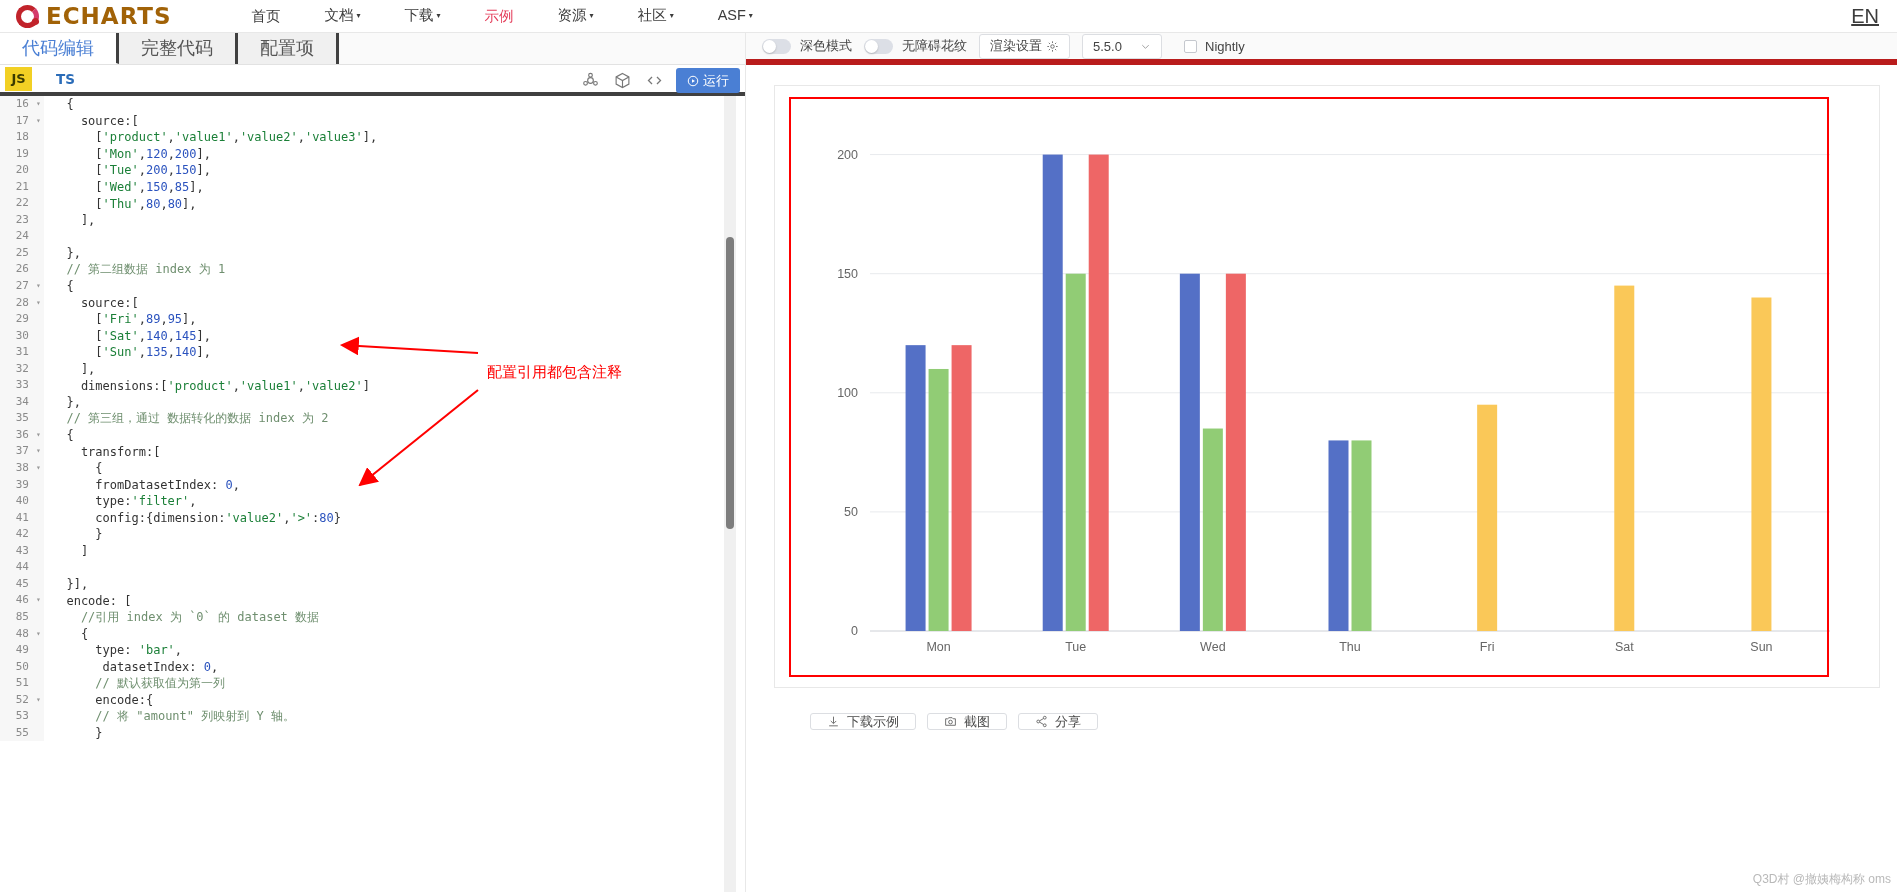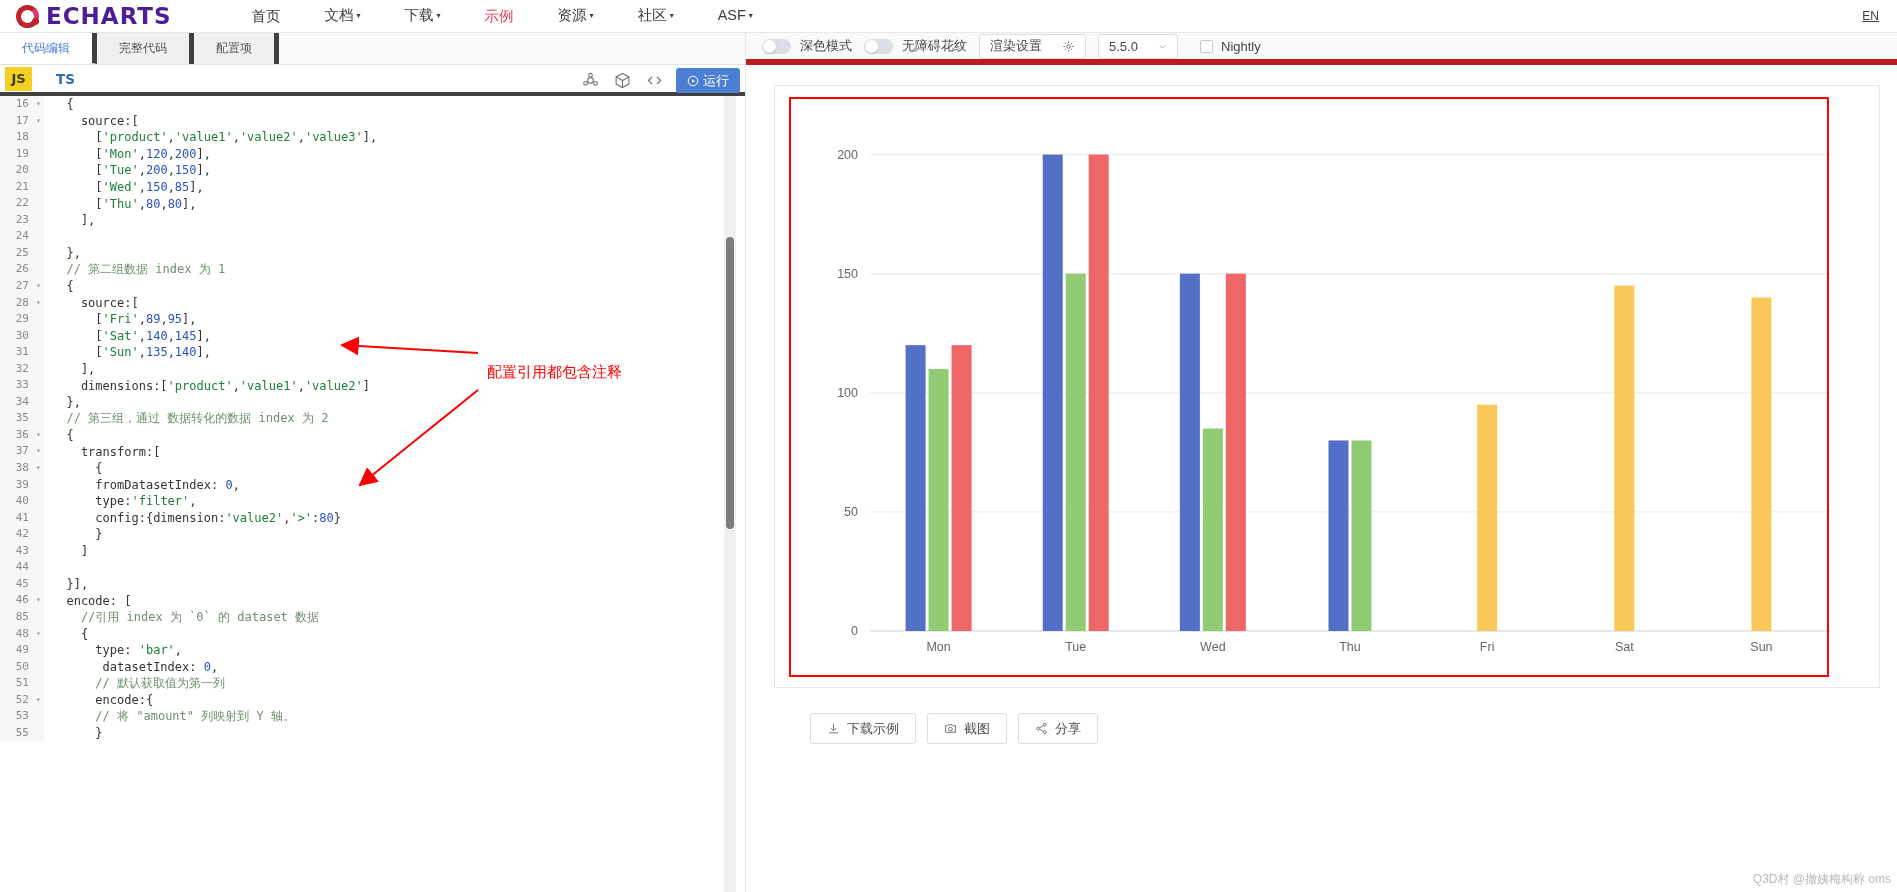--- a/index.html
+++ b/index.html
@@ -24,48 +24,48 @@
     border:5px solid #c1232b; border-right-color:#d53a6b;
     position:relative;
   }
   .logo-mark:after{
     content:""; position:absolute; width:7px; height:7px;
     background:#c1232b; border-radius:50% 50% 50% 0;
     right:-5px; bottom:-2px; transform:rotate(-20deg);
   }
   .logo-text {
     font-size:23px; font-weight:bold; letter-spacing:1px;
-    color:#4c1d95; margin-left:7px;
+    color:#a16207; margin-left:7px;
     font-family:"DejaVu Sans", sans-serif;
   }
   #main-nav { display:flex; align-items:center; margin-left:58px; height:100%; }
   .nav-item {
     font-size:14.5px; color:#3c3c3c; padding:0 22px;
     cursor:pointer; white-space:nowrap; line-height:33px;
   }
   .nav-item.active { color:#e43c59; }
   .caret { font-size:8px; margin-left:3px; position:relative; top:-2px; }
   #lang-btn {
     position:absolute; right:18px; top:0; line-height:33px;
-    font-size:12px; color:#3c3c3c; cursor:pointer;text-decoration:underline;
+    font-size:20px; color:#3c3c3c; cursor:pointer;text-decoration:underline;
   }
 
   
   #body-wrap { display:flex; height:859px; width:100%; }
   #left-pane { width:745px; position:relative; background:#fff; }
   #right-pane { width:1152px; position:relative; background:#fff;
                 border-left:1px solid #e8e8e8; }
 
   
   #tabbar { height:32px; display:flex; align-items:flex-end;
             border-bottom:1px solid #e2e2e2; background:#fafafa; }
   .tab {
-    font-size:12px; color:#555; padding:0 22px; height:31px;
+    font-size:18px; color:#555; padding:0 22px; height:31px;
     line-height:31px; cursor:pointer; background:#f0f0f0;
-    border-right:5px solid #404040;
+    border-right:3px solid #404040;
   }
   .tab.active { color:#4a7fd4; background:#fff; border-bottom:1px solid #fff; }
 
   
   #editor-head { height:31px; display:flex; align-items:center;
                  border-bottom:4px solid #404040; background:#fff; position:relative; }
   .lang-chip {
     width:27px; height:24px; background:#f2d024; color:#3b3b00;
     font-size:13px; font-weight:bold; display:flex;
     align-items:center; justify-content:center; margin-left:5px;
@@ -131,21 +131,21 @@
   }
   .switch .knob {
     position:absolute; width:13px; height:13px; border-radius:50%;
     background:#fff; top:1px; left:1px;
     box-shadow:0 1px 2px rgba(0,0,0,.2);
   }
   .sw-label { font-size:13px; color:#444; margin:0 12px 0 9px; white-space:nowrap; }
   .tb-box {
     height:25px; border:1px solid #dcdee2; border-radius:3px; background:#fff;
     display:flex; align-items:center; padding:8px 10px; font-size:13px;
-    color:#444; cursor:pointer; gap:20px; white-space:nowrap;
+    color:#444; cursor:pointer; gap:4px; white-space:nowrap;
   }
   #version-box { width:80px; justify-content:space-between; margin-left:12px; }
   .cbox { width:13px; height:13px; border:1px solid #c5c8ce; border-radius:2px;
           background:#fff; margin-left:22px; cursor:pointer; flex:none; }
   .cbox-label { font-size:13px; color:#444; margin-left:8px; }
 
   
   #chart-outer { position:relative; height:827px; background:#fff; padding:20px 16px 0 16px; }
   #chart-card {
     position:relative; width:1106px; height:603px; margin-left:12px;
@@ -153,21 +153,21 @@
   }
   #chart-redbox {
     position:absolute; left:14px; top:11px; width:1040px; height:580px;
     border:2px solid #ff0000; pointer-events:none; z-index:5;
   }
   #chart-svg { position:absolute; left:0; top:0; }
 
   
   #chart-actions { display:flex; gap:11px; margin:25px 0 0 48px; }
   .act-btn {
-    height:31px; border:1px solid #dcdee2; border-radius:3px; background:#fff;
+    height:17px; border:1px solid #dcdee2; border-radius:3px; background:#fff;
     display:flex; align-items:center; padding:0 16px; font-size:13px;
     color:#4a4a4a; cursor:pointer; gap:7px; white-space:nowrap;
   }
 
   
   #watermark {
     position:absolute; right:6px; bottom:4px; font-size:12px;
     color:#b9b9b9; white-space:nowrap; user-select:none;
   }
 </style>

